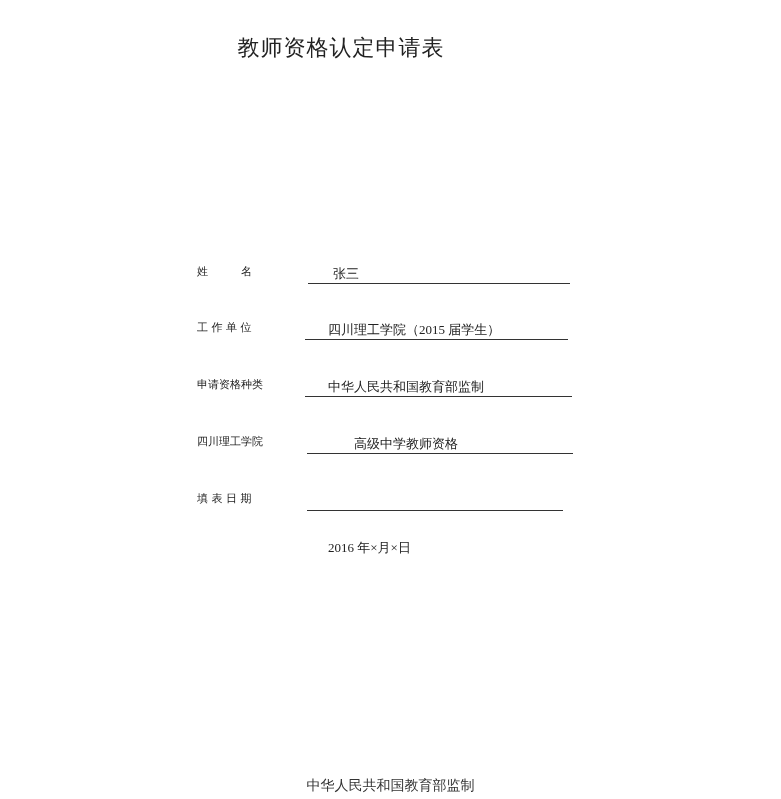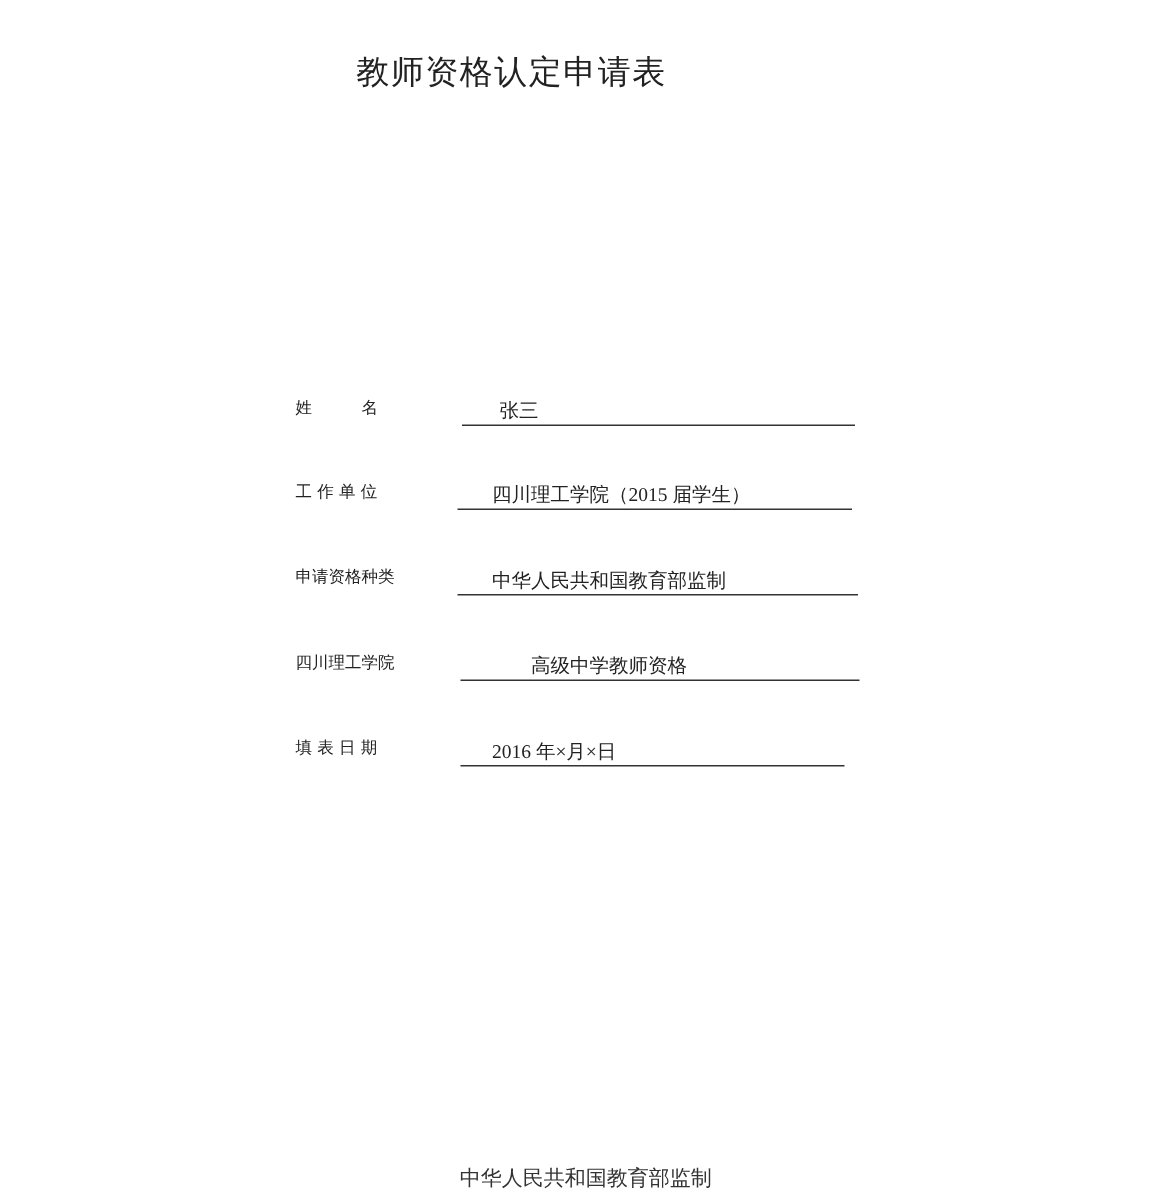--- a/index.html
+++ b/index.html
@@ -43,16 +43,16 @@
 
 <div class="row" style="top:434px;">
   <span class="label">四川理工学院</span>
   <div class="line" style="left:110px; width:266px;"></div>
   <span class="value" style="left:133px;margin-left:24px;">高级中学教师资格</span>
 </div>
 
 <div class="row" style="top:491px;">
   <span class="label">填 表 日 期</span>
   <div class="line" style="left:110px; width:256px;"></div>
-  <span class="value" style="left:131px;">2016 年×月×日</span>
+  <span class="value" style="left:131px;margin-top:47px;">2016 年×月×日</span>
 </div>
 
 <div class="footer">中华人民共和国教育部监制</div>
 
 </body></html>

